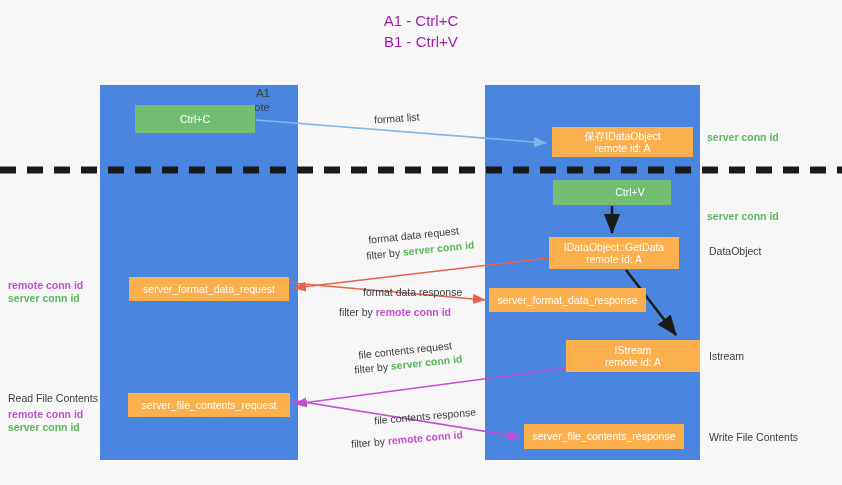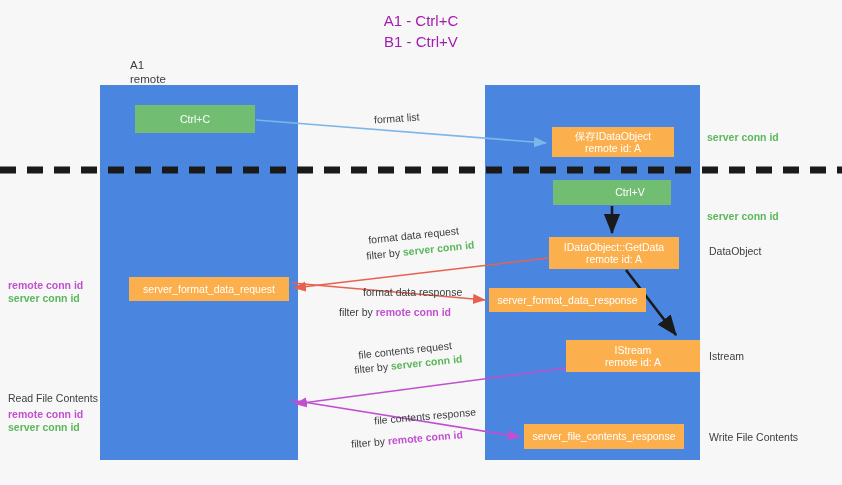--- a/index.html
+++ b/index.html
@@ -13,22 +13,22 @@
   }
   #stage{position:absolute;left:0;top:0;width:842px;height:485px;}
 
   
   .lane{position:absolute;background:#4a86df;}
   #lane-a{left:100px;top:85px;width:198px;height:375px;}
   #lane-b{left:485px;top:85px;width:215px;height:375px;}
 
   
   .lane-head{
-    position:absolute;text-align:left;
-    font-size:11.5px;line-height:14px;color:#3c4043;
+    position:absolute;text-align:right;
+    font-size:11.5px;line-height:14px;color:#3c4043;margin-top:28px;
   }
   #head-a{left:130px;top:58px;width:140px;}
   #head-b{left:545px;top:58px;width:140px;}
   .lane-head .l2{display:block;}
 
   
   #title{
     position:absolute;left:0;top:10px;width:842px;
     text-align:center;font-size:15px;line-height:21px;color:#a21caf;
   }
@@ -39,21 +39,21 @@
     display:flex;flex-direction:column;
     align-items:center;justify-content:center;
     color:#ffffff;font-size:10.5px;line-height:12.5px;
     text-align:center;padding:2px 4px;
   }
   .node.orange{background:#fbb04d;}
   .node.green{background:#71be72;}
   .node .ln{display:block;white-space:nowrap;}
 
   #n-ctrlc{left:135px;top:105px;width:120px;height:28px;}
-  #n-save{left:552px;top:127px;width:122px;height:30px;}
+  #n-save{left:552px;top:127px;width:141px;height:30px;}
   #n-ctrlv{left:553px;top:180px;width:118px;height:25px;padding-left:40px;}
   #n-getdata{left:549px;top:237px;width:130px;height:32px;}
   #n-fdreq{left:129px;top:277px;width:160px;height:24px;}
   #n-fdres{left:489px;top:288px;width:157px;height:24px;}
   #n-istream{left:566px;top:340px;width:134px;height:32px;}
   #n-fcreq{left:128px;top:393px;width:162px;height:24px;}
   #n-fcres{left:524px;top:424px;width:160px;height:25px;}
 
   
   .side{position:absolute;font-size:10.5px;line-height:13px;white-space:nowrap;}
@@ -165,20 +165,23 @@
 
   <div class="node orange" id="n-fdres">
     <span class="ln">server_format_data_response</span>
   </div>
 
   <div class="node orange" id="n-istream">
     <span class="ln">IStream</span>
     <span class="ln">remote id: A</span>
   </div>
 
+  <div class="node orange" id="n-fcreq">
+    <span class="ln">server_file_contents_request</span>
+  </div>
 
   <div class="node orange" id="n-fcres">
     <span class="ln">server_file_contents_response</span>
   </div>
 
   <div class="elab" id="e-formatlist">format list</div>
 
   <div class="elab" id="e-fdreq">format data request</div>
   <div class="elab" id="e-fdreq2">
     <span>filter by </span><span class="b green-t">server conn id</span>

